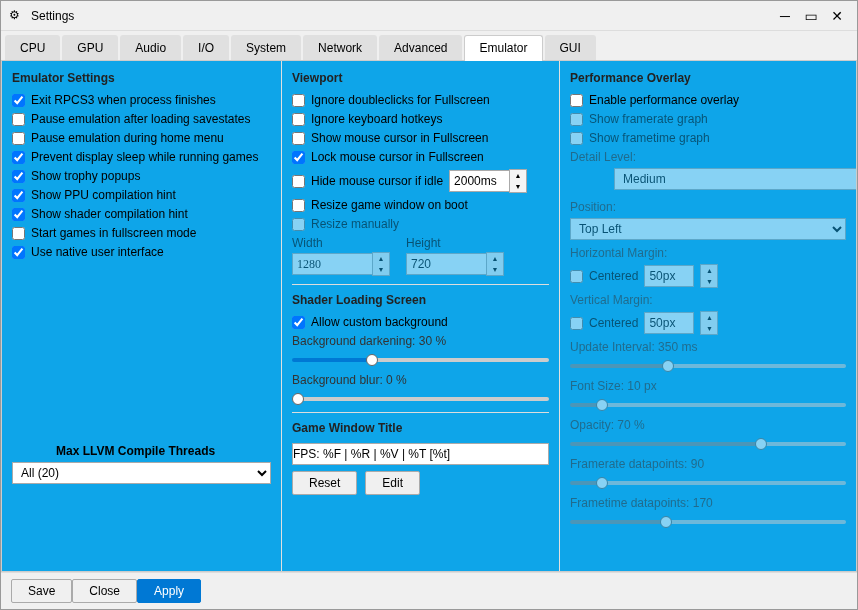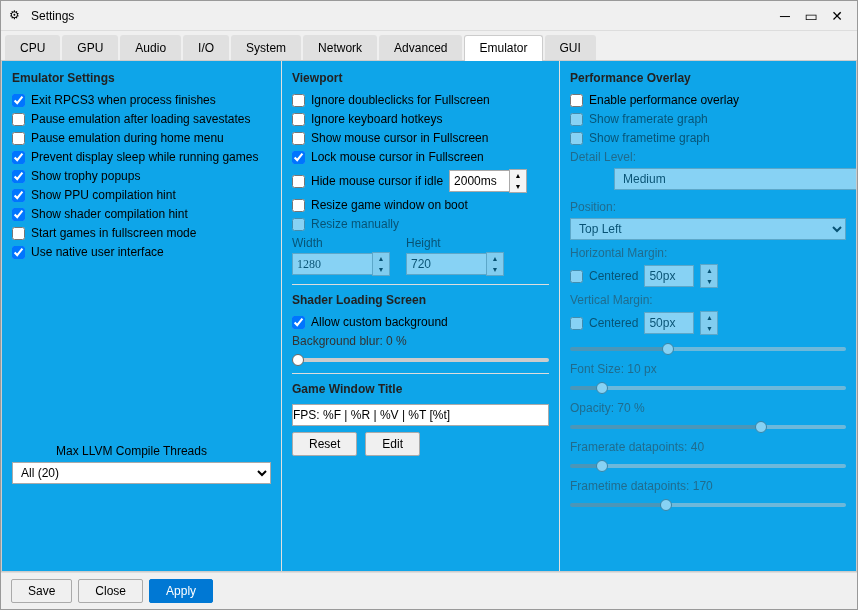--- a/index.html
+++ b/index.html
@@ -35,23 +35,23 @@
     .spin-input { width: 60px; height: 22px; border: 1px solid #aaa; font-size: 12px; padding: 1px 4px; border-right: none; }
     .spin-btns { display: flex; flex-direction: column; border: 1px solid #aaa; }
     .spin-btn { width: 16px; height: 11px; background: #f5f5f5; font-size: 7px; cursor: pointer; border: none; display: flex; align-items: center; justify-content: center; }
     .game-title-row { display: flex; gap: 6px; margin-bottom: 6px; }
     .game-title-input { flex: 1; height: 22px; border: 1px solid #aaa; font-size: 12px; padding: 1px 0; }
     .btn-row { display: flex; gap: 8px; }
     .btn { padding: 4px 16px; border: 1px solid #aaa; background: #f0f0f0; cursor: pointer; font-size: 12px; border-radius: 2px; }
     .btn-primary { background: #0078d4; color: white; border-color: #0078d4; }
     .footer { display: flex; padding: 6px 10px; background: #f0f0f0; border-top: 1px solid #ddd; gap: 6px; align-items: center; }
     .footer-left { flex: 1; }
-    .footer-right { display: flex; gap: 6px; }
+    .footer-right { display: flex; }
     .max-llvm { padding: 8px 0 0; }
-    .max-llvm-label { font-size: 12px; font-weight: normal; margin-bottom: 4px; padding-left: 44px; }
+    .max-llvm-label { font-size: 12px; font-weight: bold; margin-bottom: 4px; padding-left: 44px; }
     .margin-row { display: flex; align-items: center; gap: 6px; margin-bottom: 5px; font-size: 12px; }
     .margin-input { width: 50px; height: 22px; border: 1px solid #aaa; font-size: 12px; padding: 1px 4px; }
   </style>
 </head>
 <body>
 
 <div class="window">
 
   <div class="titlebar">
     <span class="titlebar-icon">⚙</span>
@@ -194,20 +194,26 @@
       </div>
 
       <hr class="separator">
 
       <div class="section-title">Shader Loading Screen</div>
       <div class="checkbox-row">
         <input type="checkbox" checked="" style="">
         <span>Allow custom background</span>
       </div>
 
+      <div class="slider-container">
+        <div class="slider-label">Background darkening: 30 %</div>
+        <div class="blue-slider" style="--val: 30%;">
+          <input type="range" min="0" max="100" value="30" style="width: 100%; background: linear-gradient(to right, rgb(0, 120, 212) 30%, rgb(204, 204, 204) 30%);">
+        </div>
+      </div>
 
       <div class="slider-container">
         <div class="slider-label">Background blur: 0 %</div>
         <div class="blue-slider" style="--val: 0%;">
           <input type="range" min="0" max="100" value="0" style="width: 100%; background: linear-gradient(to right, rgb(0, 120, 212) 0%, rgb(204, 204, 204) 0%);">
         </div>
       </div>
 
       <hr class="separator">
 
@@ -265,35 +271,36 @@
           <input type="checkbox" style="">
           <span>Centered</span>
           <input type="text" class="margin-input" value="50px" style="">
           <div class="spin-btns" style="border:1px solid #aaa;">
             <button class="spin-btn">▲</button>
             <button class="spin-btn">▼</button>
           </div>
         </div>
 
         <div class="slider-container">
+          <div class="slider-label">Update Interval: 350 ms</div>
           <input type="range" min="0" max="100" value="35" style="width: 100%; background: linear-gradient(to right, rgb(136, 136, 136) 35%, rgb(204, 204, 204) 35%);">
         </div>
 
         <div class="slider-container">
           <div class="slider-label">Font Size: 10 px</div>
           <input type="range" min="0" max="100" value="10" style="width: 100%; background: linear-gradient(to right, rgb(136, 136, 136) 10%, rgb(204, 204, 204) 10%);">
         </div>
 
         <div class="slider-container">
           <div class="slider-label">Opacity: 70 %</div>
           <input type="range" min="0" max="100" value="70" style="width: 100%; background: linear-gradient(to right, rgb(136, 136, 136) 70%, rgb(204, 204, 204) 70%);">
         </div>
 
         <div class="slider-container">
-          <div class="slider-label">Framerate datapoints: 40</div>
+          <div class="slider-label">Framerate datapoints: 90</div>
           <input type="range" min="0" max="100" value="10" style="width: 100%; background: linear-gradient(to right, rgb(136, 136, 136) 10%, rgb(204, 204, 204) 10%);">
         </div>
 
         <div class="slider-container">
           <div class="slider-label">Frametime datapoints: 170</div>
           <input type="range" min="0" max="100" value="34" style="width: 100%; background: linear-gradient(to right, rgb(136, 136, 136) 34%, rgb(204, 204, 204) 34%);">
         </div>
       </div>
     </div>
   </div>

